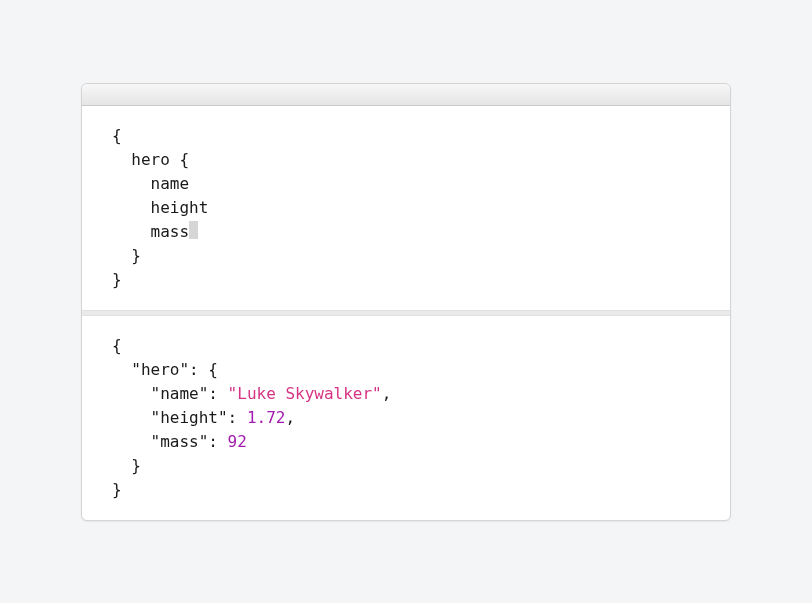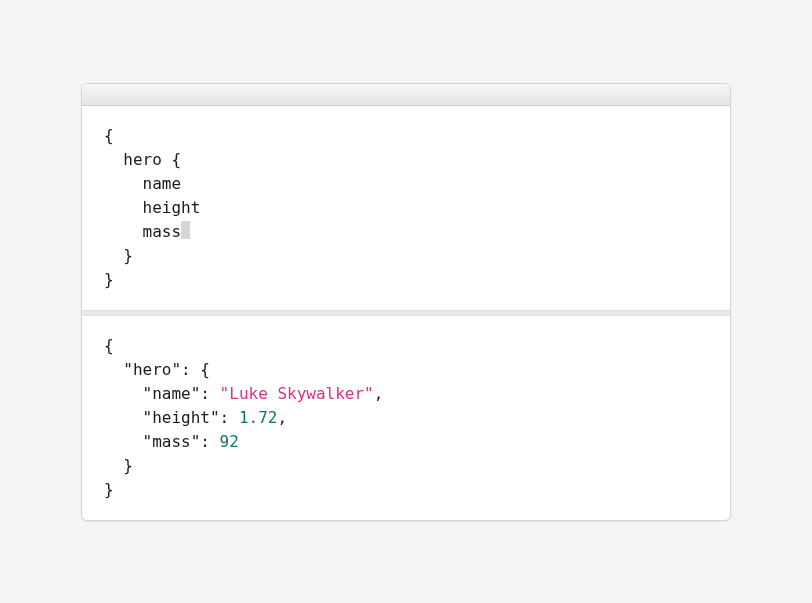--- a/index.html
+++ b/index.html
@@ -23,42 +23,42 @@
       overflow: hidden;
     }
     .titlebar {
       height: 22px;
       background: linear-gradient(to bottom, #f7f7f7, #e5e5e5);
       border-bottom: 1px solid #c9c9c9;
       border-top-left-radius: 6px;
       border-top-right-radius: 6px;
     }
     .pane {
-      padding: 18px 22px;
+      padding: 18px 30px;
       color: #1a1a1a;
       white-space: pre;
     }
     .divider {
       height: 6px;
       background: #eaeaea;
       border-top: 1px solid #e1e1e1;
       border-bottom: 1px solid #e1e1e1;
     }
     .cursor {
       display: inline-block;
       width: 9px;
       height: 18px;
       background: #d6d6d6;
       vertical-align: text-bottom;
       margin-bottom: 2px;
     }
     .tok-key { color: #1a1a1a; }
     .tok-punc { color: #1a1a1a; }
     .tok-string { color: #d63384; }
-    .tok-number { color: #0f766e; }
+    .tok-number { color: #a21caf; }
     .tok-propkey { color: #1a1a1a; }
   </style>
 </head>
 <body>
 
 <div class="window">
   <div class="titlebar"></div>
 
   <div class="pane"><span class="tok-punc">{</span>
   <span class="tok-key">hero</span> <span class="tok-punc">{</span>

